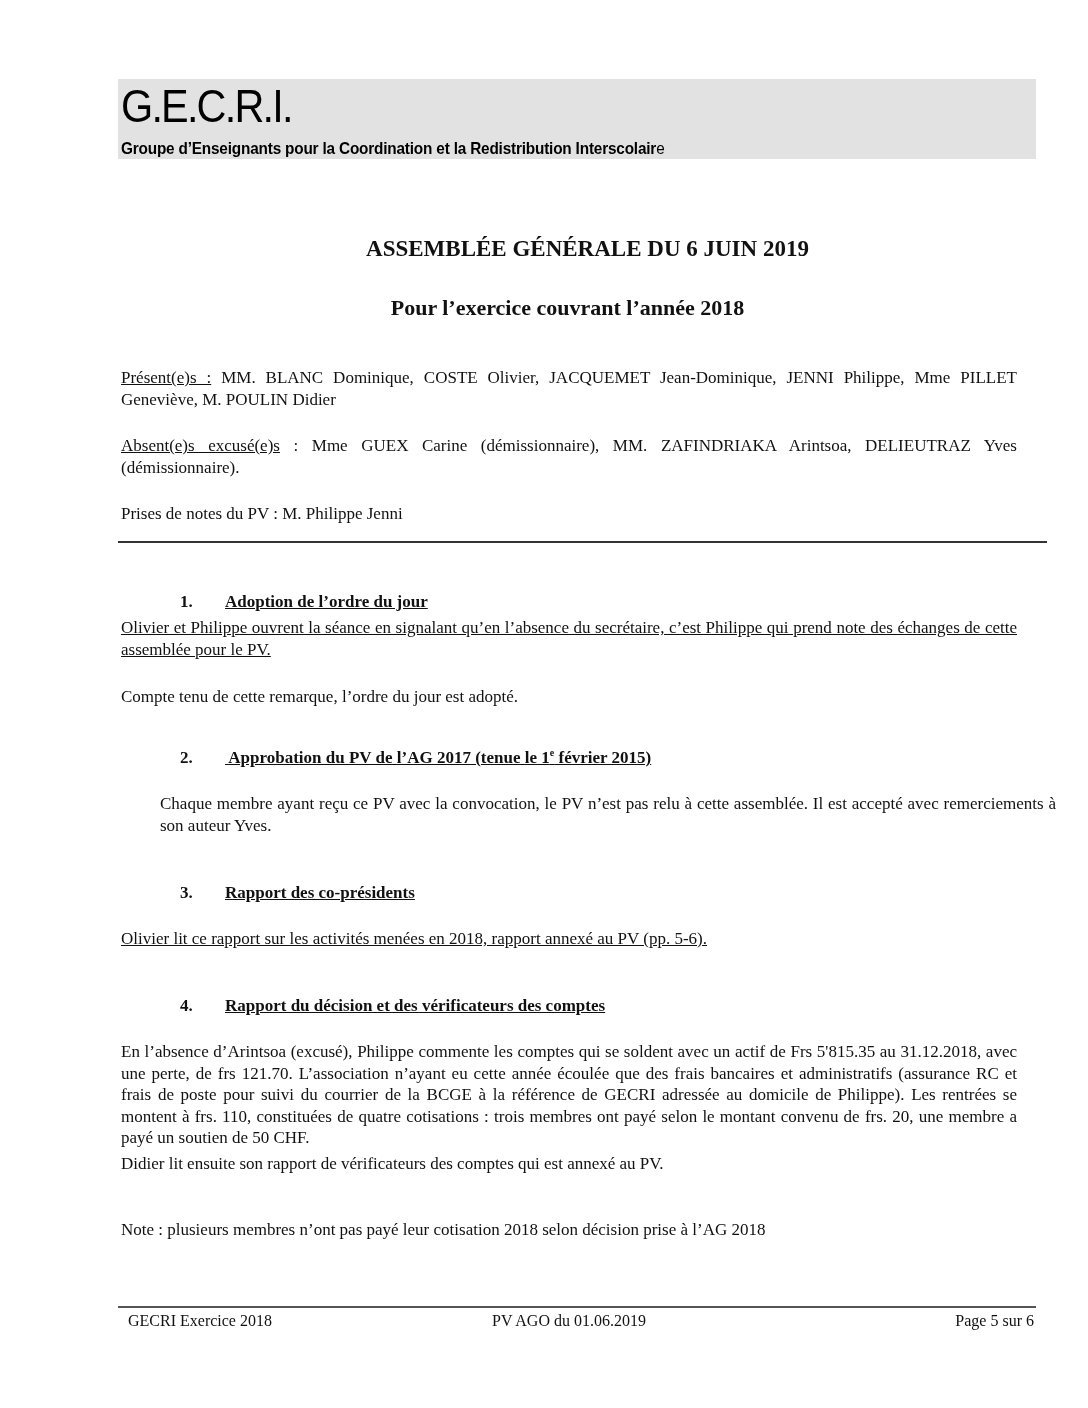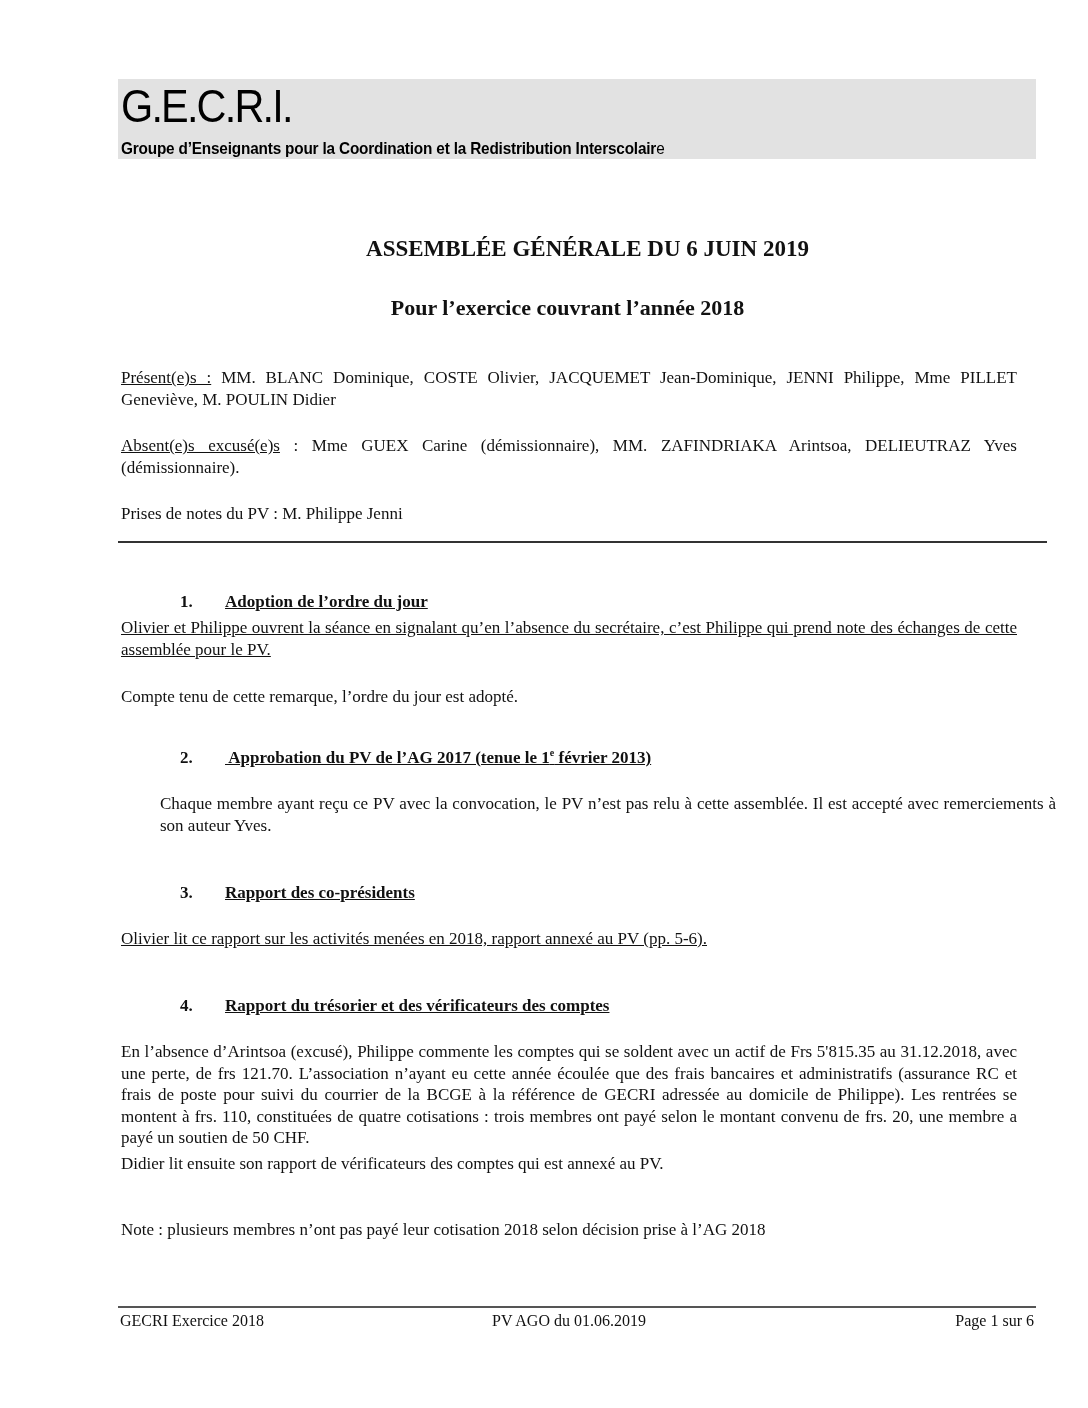--- a/index.html
+++ b/index.html
@@ -35,27 +35,27 @@
 <div class="para" style="top:435px;"><span class="u">Absent(e)s excusé(e)s</span><span> : Mme GUEX Carine (démissionnaire), MM. ZAFINDRIAKA Arintsoa, DELIEUTRAZ Yves (démissionnaire).</span></div>
 
 <div class="para" style="top:503px;">Prises de notes du PV : M. Philippe Jenni</div>
 
 <div class="rule" style="top:541px;"></div>
 
 <div class="section-head" style="top:591px;"><span class="num">1.</span><span class="ttl">Adoption de l’ordre du jour</span></div>
 <div class="para" style="top:617px;text-decoration:underline;">Olivier et Philippe ouvrent la séance en signalant qu’en l’absence du secrétaire, c’est Philippe qui prend note des échanges de cette assemblée pour le PV.</div>
 <div class="para" style="top:680px;margin-top:6px;">Compte tenu de cette remarque, l’ordre du jour est adopté.</div>
 
-<div class="section-head" style="top:747px;"><span class="num">2.</span><span class="ttl"><span> Approbation du PV de l’AG 2017 (tenue le 1</span><sup>e</sup><span> février 2013)</span></span></div>
+<div class="section-head" style="top:747px;"><span class="num">2.</span><span class="ttl"><span> Approbation du PV de l’AG 2017 (tenue le 1</span><sup>e</sup><span> février 2015)</span></span></div>
 <div class="para" style="top:793px;margin-left:39px;">Chaque membre ayant reçu ce PV avec la convocation, le PV n’est pas relu à cette assemblée. Il est accepté avec remerciements à son auteur Yves.</div>
 
 <div class="section-head" style="top:882px;"><span class="num">3.</span><span class="ttl">Rapport des co-présidents</span></div>
 <div class="para" style="top:928px;text-decoration:underline;">Olivier lit ce rapport sur les activités menées en 2018, rapport annexé au PV (pp. 5-6).</div>
 
-<div class="section-head" style="top:995px;"><span class="num">4.</span><span class="ttl">Rapport du trésorier et des vérificateurs des comptes</span></div>
+<div class="section-head" style="top:995px;"><span class="num">4.</span><span class="ttl">Rapport du décision et des vérificateurs des comptes</span></div>
 <div class="para" style="top:1041px;">En l’absence d’Arintsoa (excusé), Philippe  commente les comptes qui se soldent avec un actif de Frs 5'815.35 au 31.12.2018, avec une perte, de frs 121.70. L’association n’ayant eu cette année écoulée que des frais bancaires et administratifs (assurance RC et frais de poste pour suivi du courrier de la BCGE à la référence de GECRI adressée au domicile de Philippe). Les rentrées se montent à frs. 110, constituées de quatre cotisations : trois membres ont payé selon le montant convenu de frs. 20, une membre a payé un soutien de 50 CHF.</div>
 <div class="para" style="top:1153px;">Didier lit ensuite son rapport de vérificateurs des comptes qui est annexé au PV.</div>
 <div class="para" style="top:1219px;">Note : plusieurs membres n’ont pas payé leur cotisation 2018 selon décision prise à l’AG 2018</div>
 
 <div class="footer-rule"></div>
-<div class="footer" style="left:120px;">GECRI Exercice 2018</div>
+<div class="footer" style="left:128px;">GECRI Exercice 2018</div>
 <div class="footer" style="left:492px;">PV AGO du 01.06.2019</div>
-<div class="footer" style="right:54px;">Page 1 sur 6</div>
+<div class="footer" style="right:54px;">Page 5 sur 6</div>
 
 </body></html>

